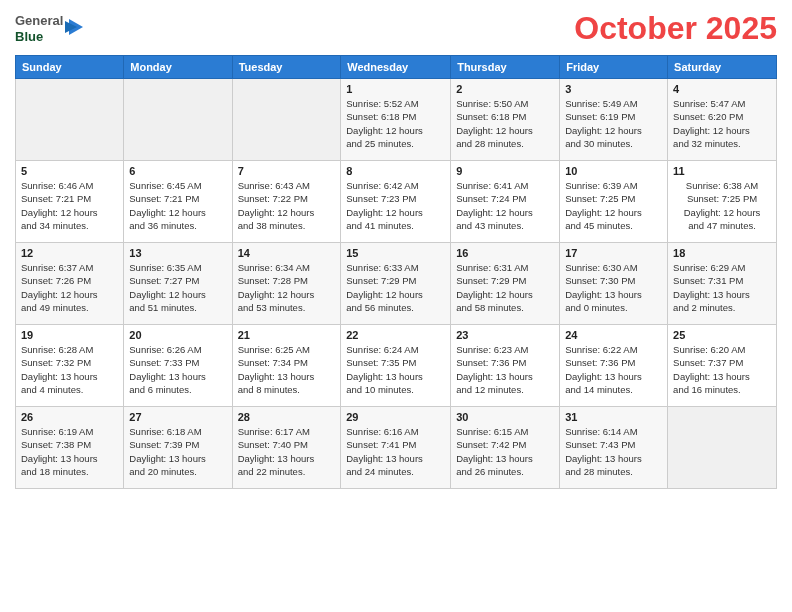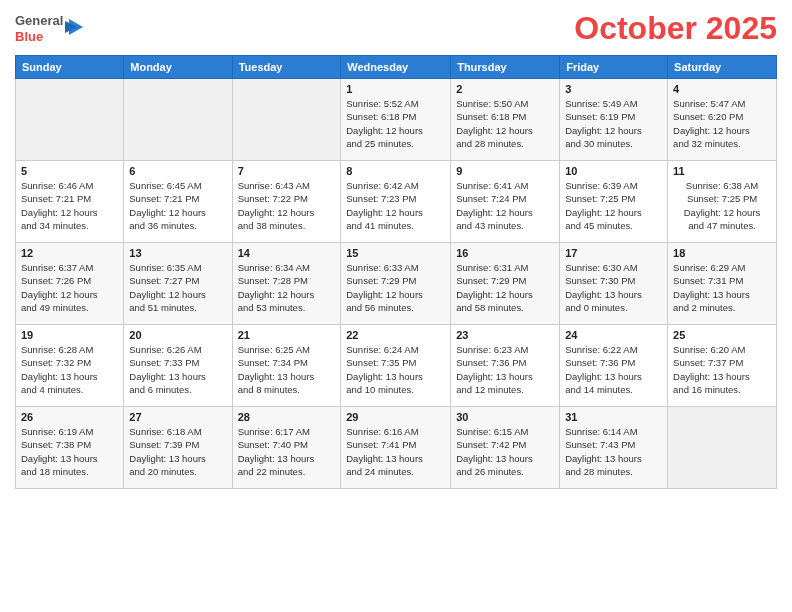--- a/index.html
+++ b/index.html
@@ -27,21 +27,21 @@
       align-items: center;
     }
     .logo-text {
       display: flex;
       flex-direction: column;
       font-size: 13px;
       font-weight: bold;
       line-height: 1.2;
     }
     .logo-general { color: #555; }
-    .logo-blue { color: #ef4444; }
+    .logo-blue { color: #14532d; }
     .logo-icon {
       width: 18px;
       height: 22px;
       margin-left: 2px;
       margin-top: -2px;
     }
     .title-block {
       text-align: right;
     }
     .month-title {

